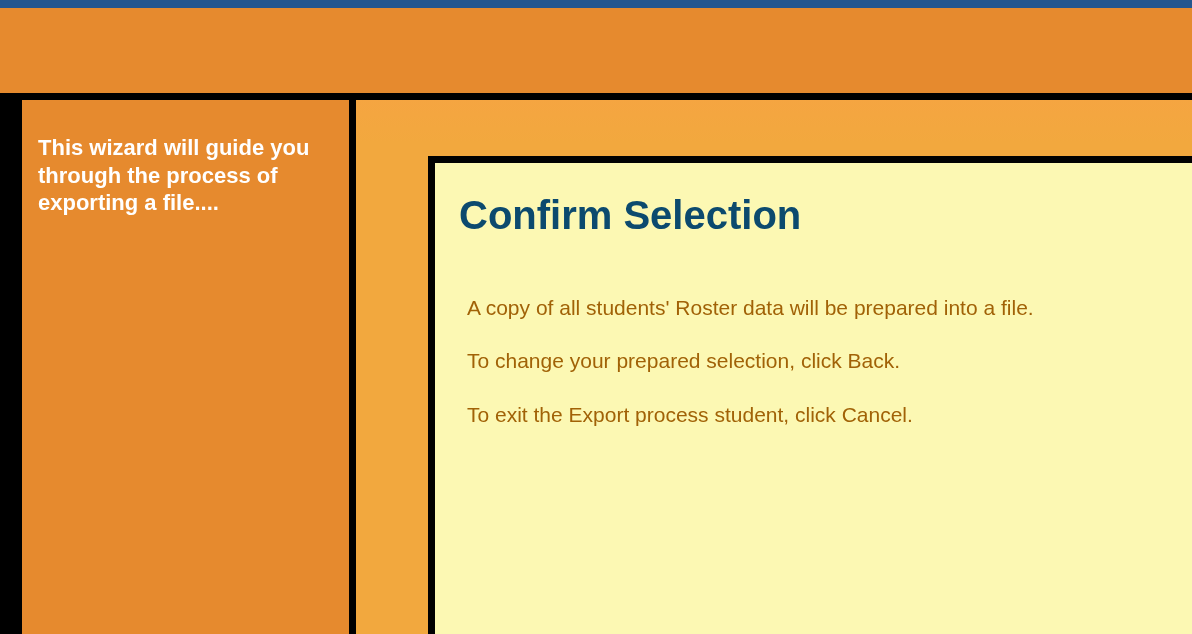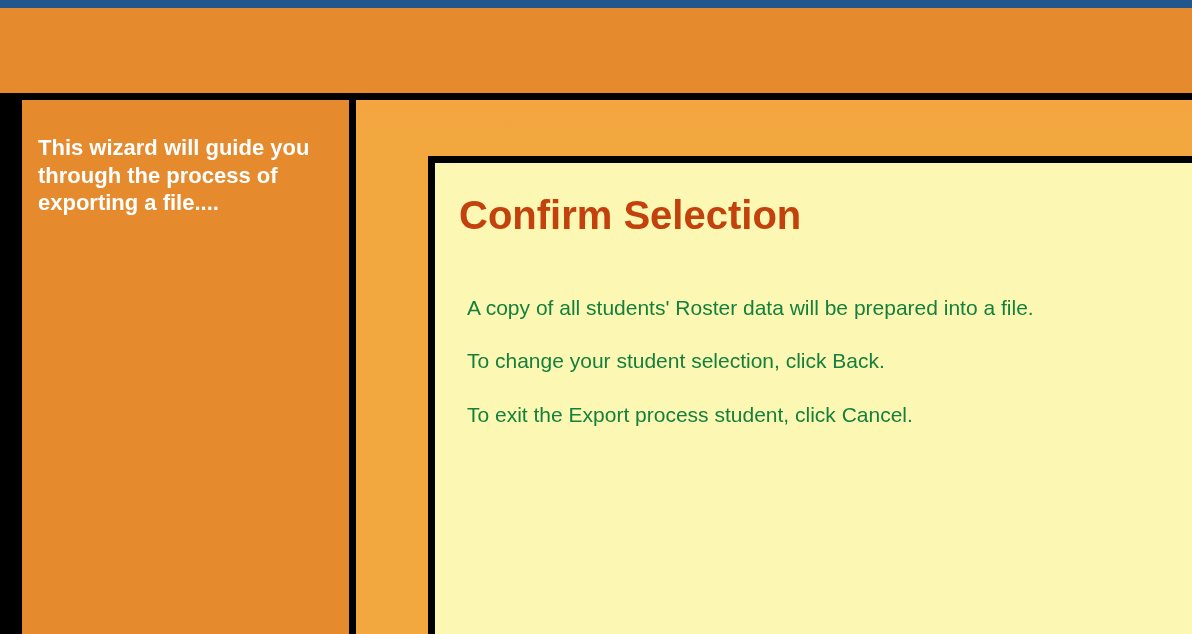--- a/index.html
+++ b/index.html
@@ -57,42 +57,42 @@
       border: 7px solid #010101;
       border-right: none;
       border-bottom: none;
       width: 100%;
       height: 100%;
       padding: 30px 34px 30px 24px;
     }
     .panel-heading {
       font-size: 40px;
       font-weight: bold;
-      color: #c2410c;
+      color: #0c4a6e;
       margin-bottom: 56px;
     }
     .panel-text {
       font-size: 21px;
-      color: #15803d;
+      color: #a16207;
       line-height: 1.3;
       margin-bottom: 26px;
       padding-left: 8px;
     }
   </style>
 </head>
 <body>
 
 <div class="top-bar"></div>
 <div class="header-bar"></div>
 <div class="layout-row">
   <div class="left-margin"></div>
   <div class="sidebar">
     <div class="sidebar-text">This wizard will guide you through the process of exporting a file....</div>
   </div>
   <div class="main-area">
     <div class="content-panel">
       <h1 class="panel-heading">Confirm Selection</h1>
       <p class="panel-text">A copy of all students' Roster data will be prepared into a file.</p>
-      <p class="panel-text">To change your student selection, click Back.</p>
+      <p class="panel-text">To change your prepared selection, click Back.</p>
       <p class="panel-text">To exit the Export process student, click Cancel.</p>
     </div>
   </div>
 </div>
 
 </body></html>

